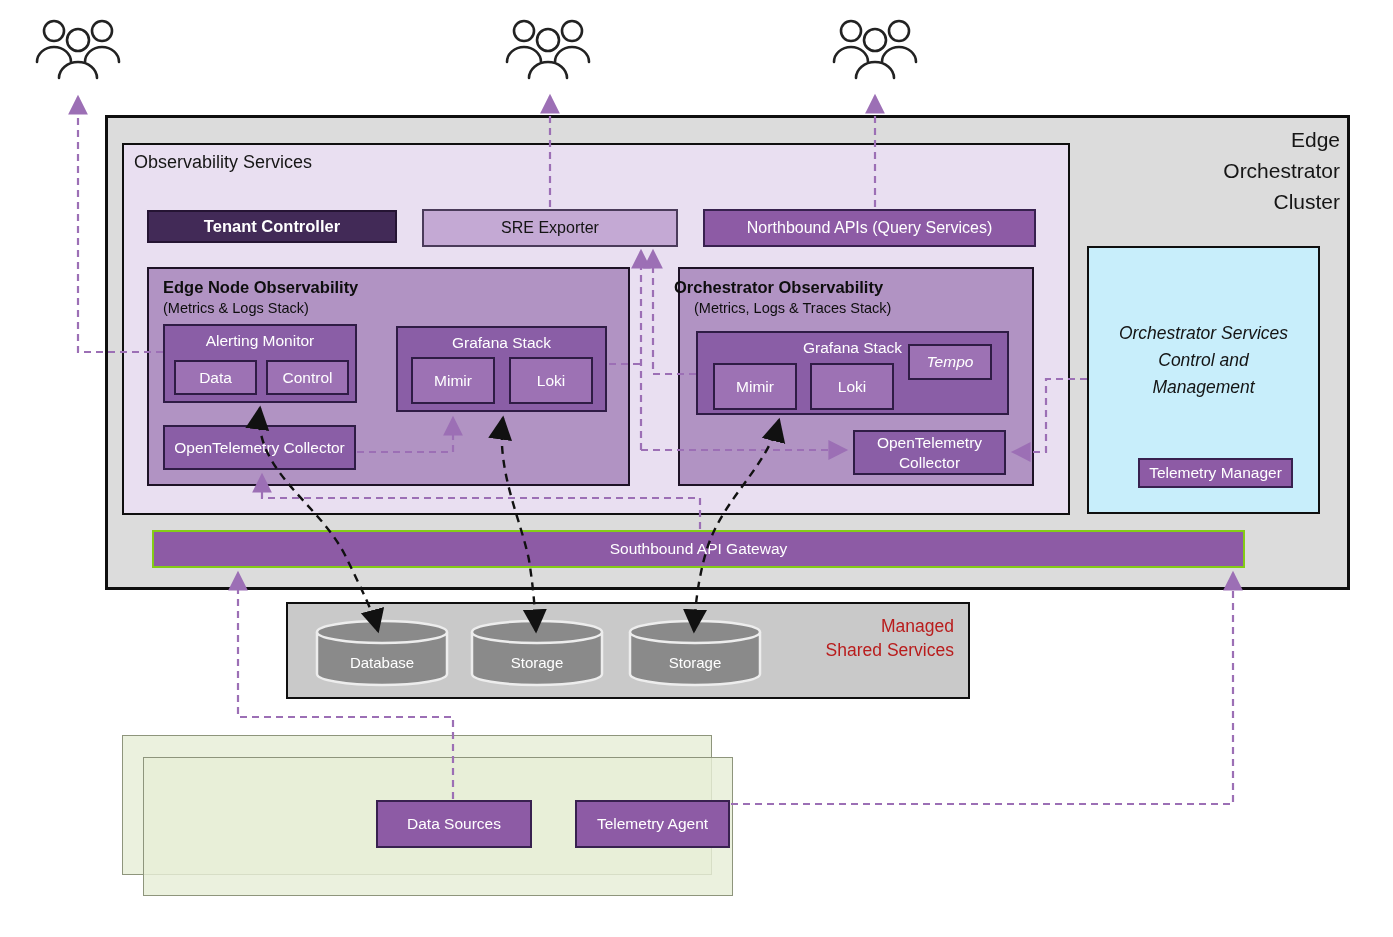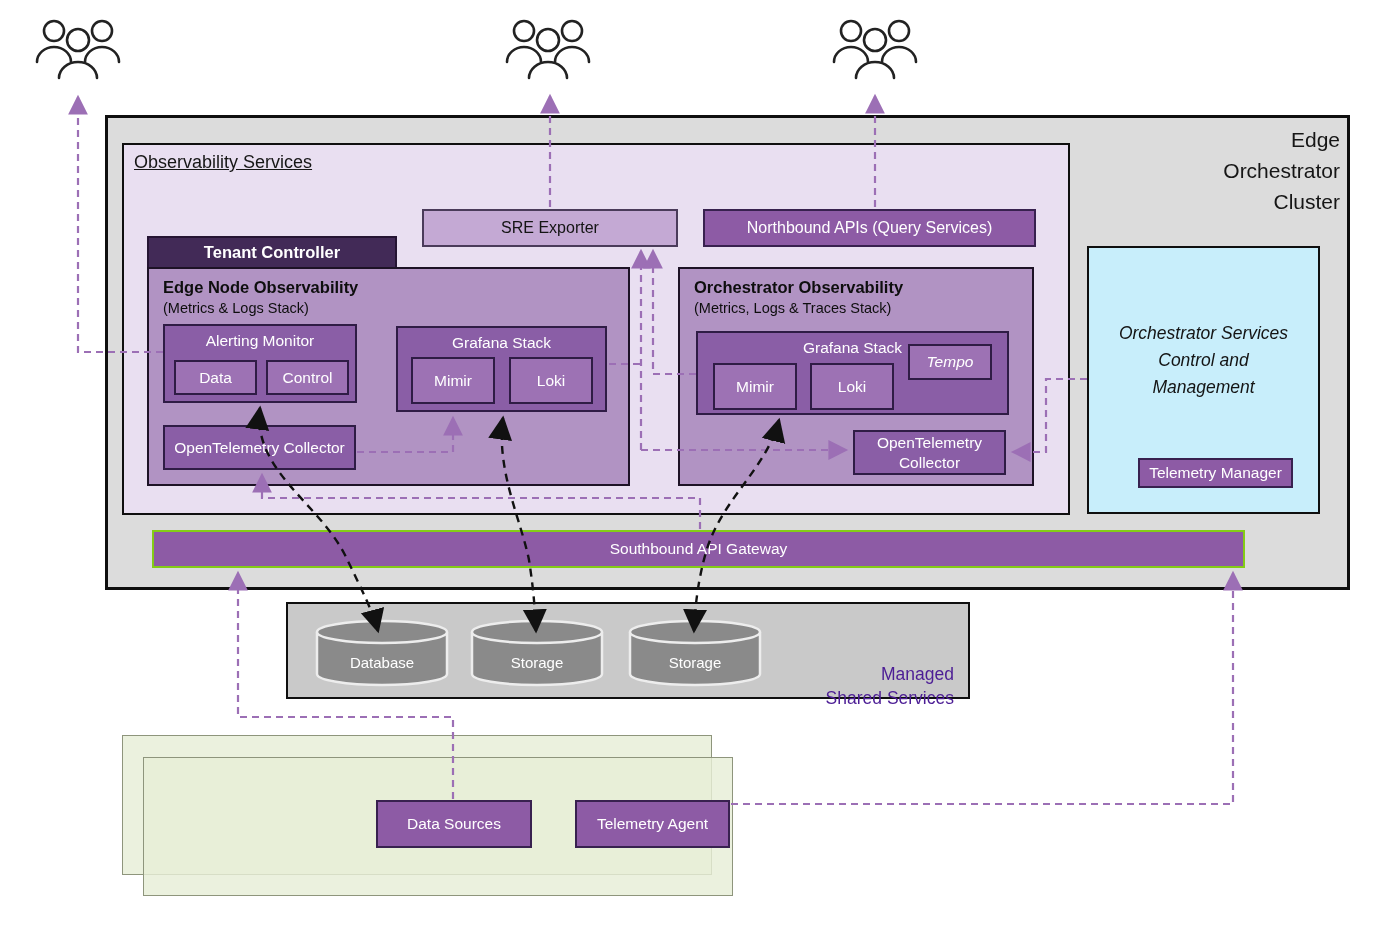--- a/index.html
+++ b/index.html
@@ -5,37 +5,37 @@
   html,body{margin:0;padding:0;background:#ffffff;}
   .canvas{
     position:relative;width:1393px;height:937px;background:#ffffff;
     font-family:"Liberation Sans", sans-serif;color:#111;overflow:hidden;
   }
   .abs{position:absolute;box-sizing:border-box;}
   
   .cluster{background:#dcdcdc;border:3px solid #0f0f0f;}
   .cluster-title{font-size:21px;line-height:31px;text-align:right;color:#161616;}
   .obs-panel{background:#e9dff1;border:2px solid #0f0f0f;}
-  .obs-title{font-size:18px;color:#161616;text-decoration:underline;}
+  .obs-title{font-size:18px;color:#161616;}
   .sub-panel{background:#b193c3;border:2px solid #1d1226;}
   .sub-title{font-size:16.5px;font-weight:bold;color:#0e0e0e;line-height:21px;}
   .sub-subtitle{font-size:14.5px;color:#0e0e0e;line-height:19px;}
   
   .flexc{display:flex;align-items:center;justify-content:center;text-align:center;}
   .purple-btn{background:#8d5ba5;border:2.5px solid #38214f;color:#fff;font-size:15.5px;line-height:1.25;}
   .dark-btn{background:#422a57;border:2.5px solid #251433;color:#fff;font-size:16.5px;font-weight:bold;}
   .lilac-btn{background:#c4a9d4;border:2px solid #4a3b5a;color:#141414;font-size:16px;font-weight:400;}
   .holder{background:#8a5ea6;border:2px solid #2f1c45;color:#fff;}
   .holder-title{font-size:15.5px;text-align:center;padding-top:6px;color:#fff;}
   .chip{background:#9d72b4;border:2px solid #2f1c45;color:#fff;font-size:15.5px;}
   .cyan-panel{background:#c8eefb;border:2px solid #0f0f0f;font-style:italic;}
   .cyan-title{font-size:17.5px;line-height:27px;text-align:center;color:#141414;}
   .gateway{background:#8d5ba5;border:2px solid #84cc16;color:#fff;font-size:15.5px;}
   .mss{background:#c9c9c9;border:2.5px solid #0f0f0f;}
-  .mss-title{font-size:17.5px;line-height:24px;text-align:right;color:#4c1d95;margin-top:48px;}
+  .mss-title{font-size:17.5px;line-height:24px;text-align:right;color:#b91c1c;}
   .green-box{background:rgba(231,238,215,0.82);border:1.5px solid #8e957c;}
   .edge-title{font-size:18.5px;color:#141414;}
   .italic{font-style:italic;}
   .overlay{position:absolute;left:0;top:0;pointer-events:none;}
   .cyl-label{fill:#ffffff;font-size:15px;font-family:"Liberation Sans",sans-serif;}
 </style>
 </head>
 <body>
 
 <div class="canvas">
@@ -43,21 +43,21 @@
   <div class="abs cluster" style="left:105px;top:115px;width:1245px;height:475px;"></div>
   <div class="abs cluster-title" style="left:1040px;top:124px;width:300px;">
     <div>Edge</div>
     <div>Orchestrator</div>
     <div>Cluster</div>
   </div>
 
   <div class="abs obs-panel" style="left:122px;top:143px;width:948px;height:372px;"></div>
   <div class="abs obs-title" style="left:134px;top:152px;">Observability Services</div>
 
-  <div class="abs dark-btn flexc" style="left:147px;top:210px;width:250px;height:33px;margin-top:26px;">Tenant Controller</div>
+  <div class="abs dark-btn flexc" style="left:147px;top:210px;width:250px;height:33px;">Tenant Controller</div>
   <div class="abs lilac-btn flexc" style="left:422px;top:209px;width:256px;height:38px;">SRE Exporter</div>
   <div class="abs purple-btn flexc" style="left:703px;top:209px;width:333px;height:38px;font-size:16px;">Northbound APIs (Query Services)</div>
 
   <div class="abs sub-panel" style="left:147px;top:267px;width:483px;height:219px;"></div>
   <div class="abs sub-title" style="left:163px;top:277px;">Edge Node Observability</div>
   <div class="abs sub-subtitle" style="left:163px;top:299px;">(Metrics &amp; Logs Stack)</div>
 
   <div class="abs holder" style="left:163px;top:324px;width:194px;height:79px;">
     <div class="holder-title">Alerting Monitor</div>
   </div>
@@ -66,21 +66,21 @@
 
   <div class="abs holder" style="left:396px;top:326px;width:211px;height:86px;">
     <div class="holder-title">Grafana Stack</div>
   </div>
   <div class="abs chip flexc" style="left:411px;top:357px;width:84px;height:47px;">Mimir</div>
   <div class="abs chip flexc" style="left:509px;top:357px;width:84px;height:47px;">Loki</div>
 
   <div class="abs holder flexc" style="left:163px;top:425px;width:193px;height:45px;font-size:15.5px;line-height:1.25;">OpenTelemetry Collector</div>
 
   <div class="abs sub-panel" style="left:678px;top:267px;width:356px;height:219px;"></div>
-  <div class="abs sub-title" style="left:694px;top:277px;">Orchestrator Observability</div>
+  <div class="abs sub-title" style="left:674px;top:277px;">Orchestrator Observability</div>
   <div class="abs sub-subtitle" style="left:694px;top:299px;">(Metrics, Logs &amp; Traces Stack)</div>
 
   <div class="abs holder" style="left:696px;top:331px;width:313px;height:84px;">
     <div class="holder-title">Grafana Stack</div>
   </div>
   <div class="abs chip flexc" style="left:713px;top:363px;width:84px;height:47px;">Mimir</div>
   <div class="abs chip flexc" style="left:810px;top:363px;width:84px;height:47px;">Loki</div>
   <div class="abs chip flexc italic" style="left:908px;top:344px;width:84px;height:36px;">Tempo</div>
 
   <div class="abs holder flexc" style="left:853px;top:430px;width:153px;height:45px;font-size:15.5px;line-height:1.25;">OpenTelemetry Collector</div>

